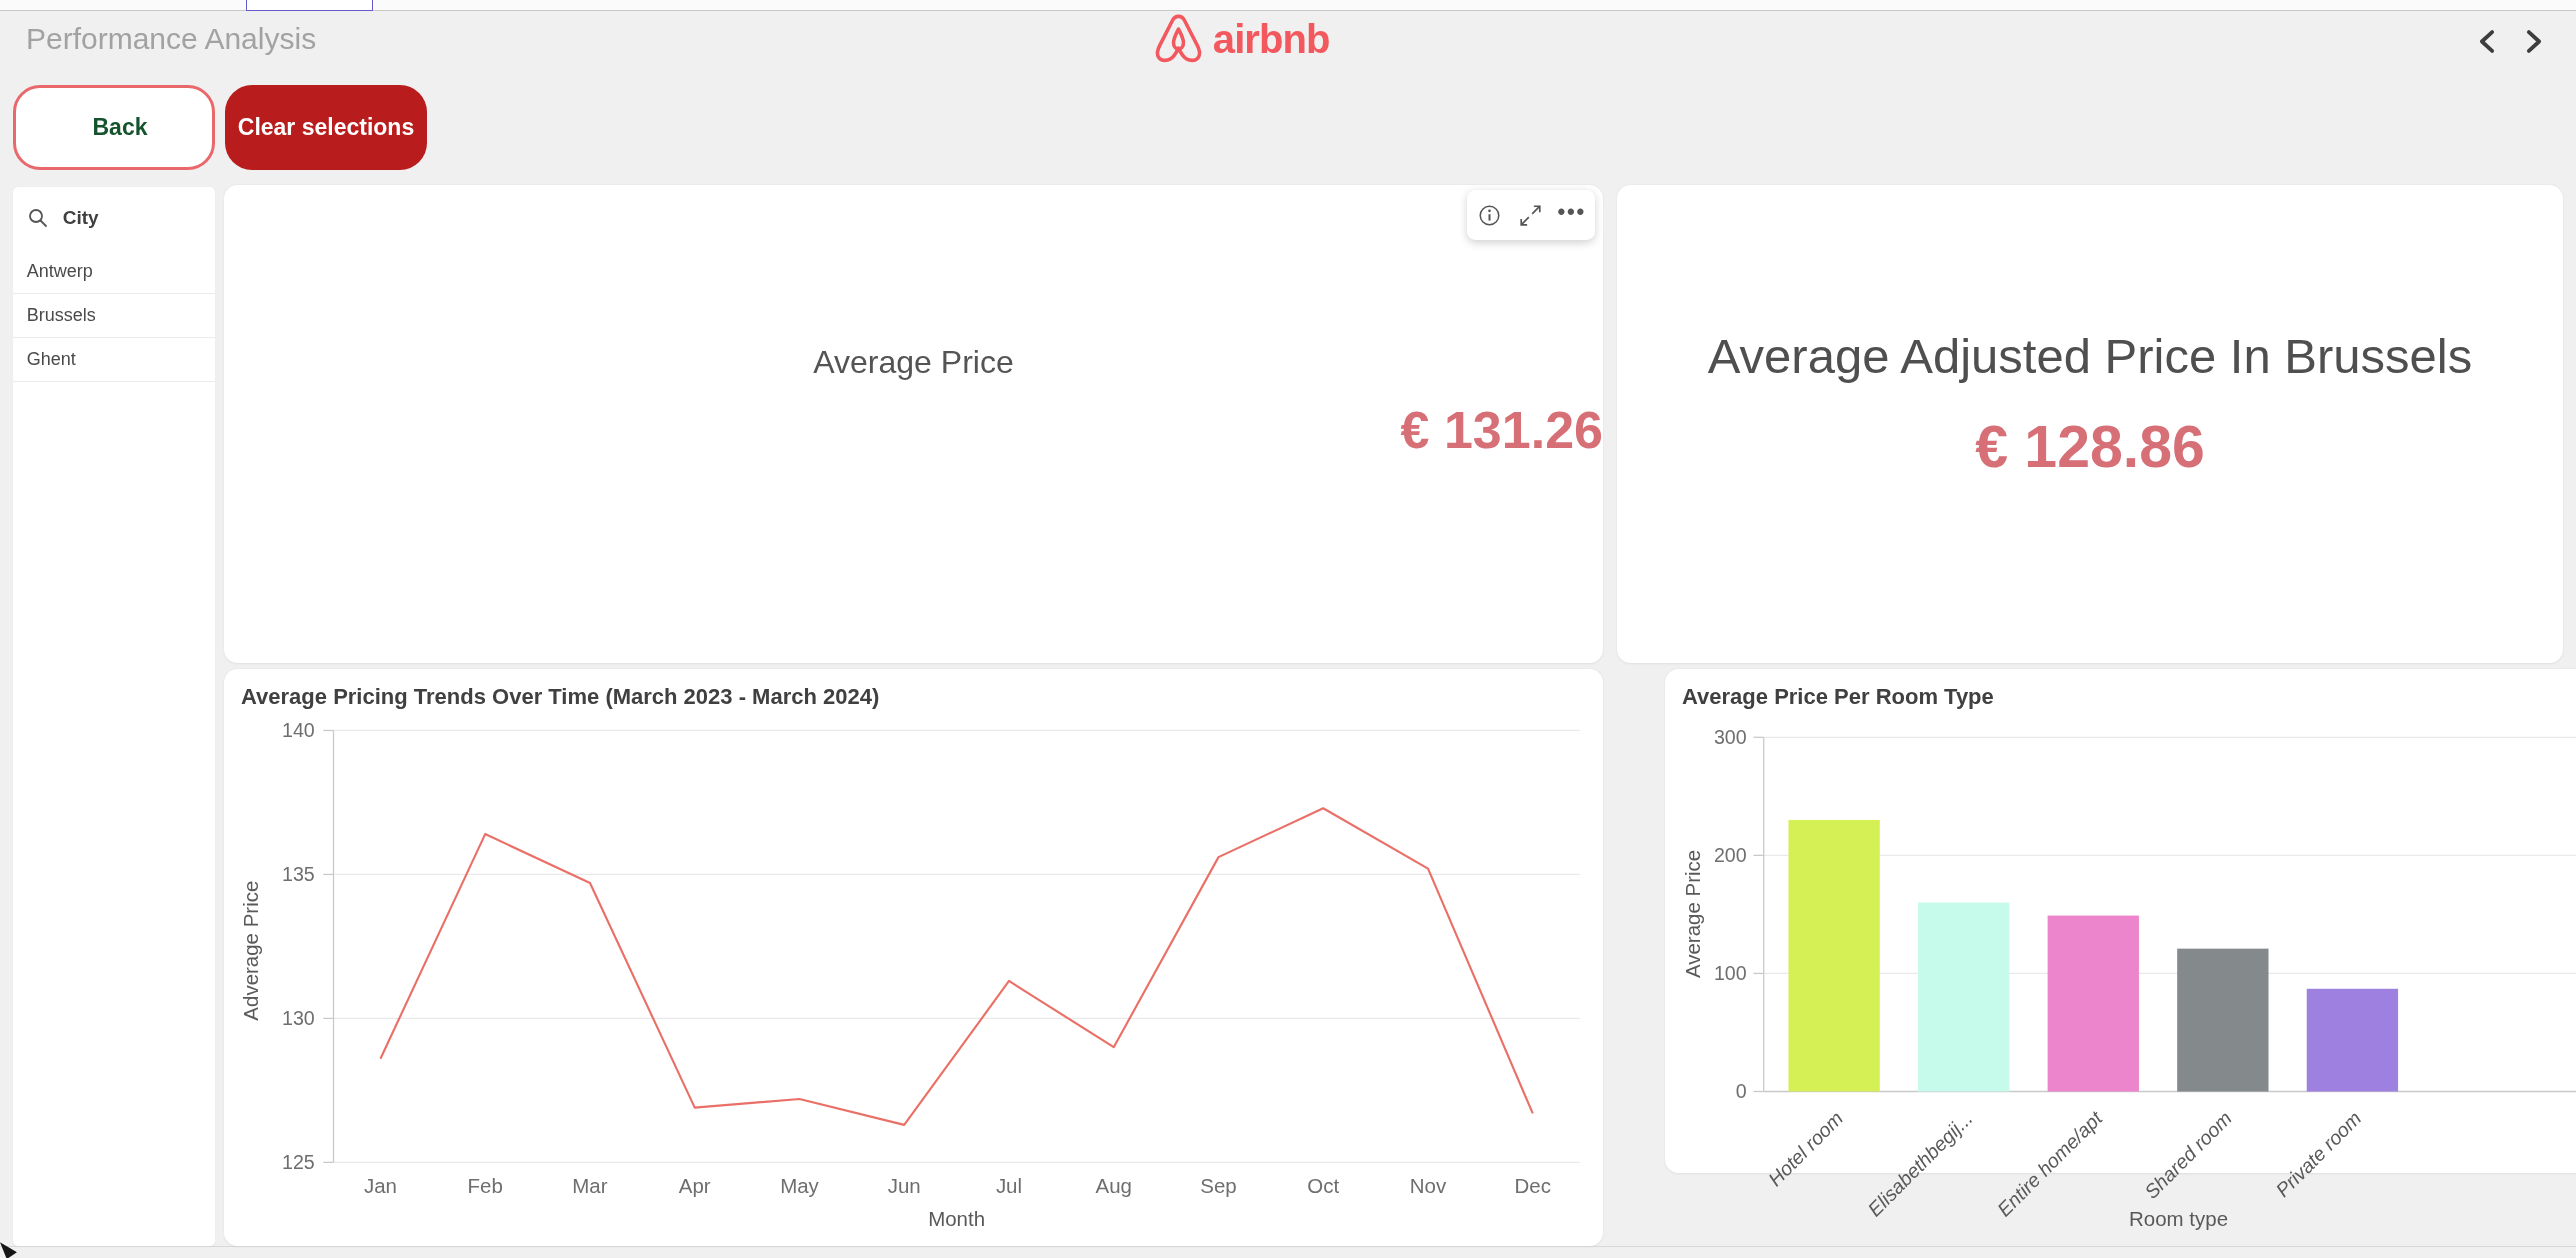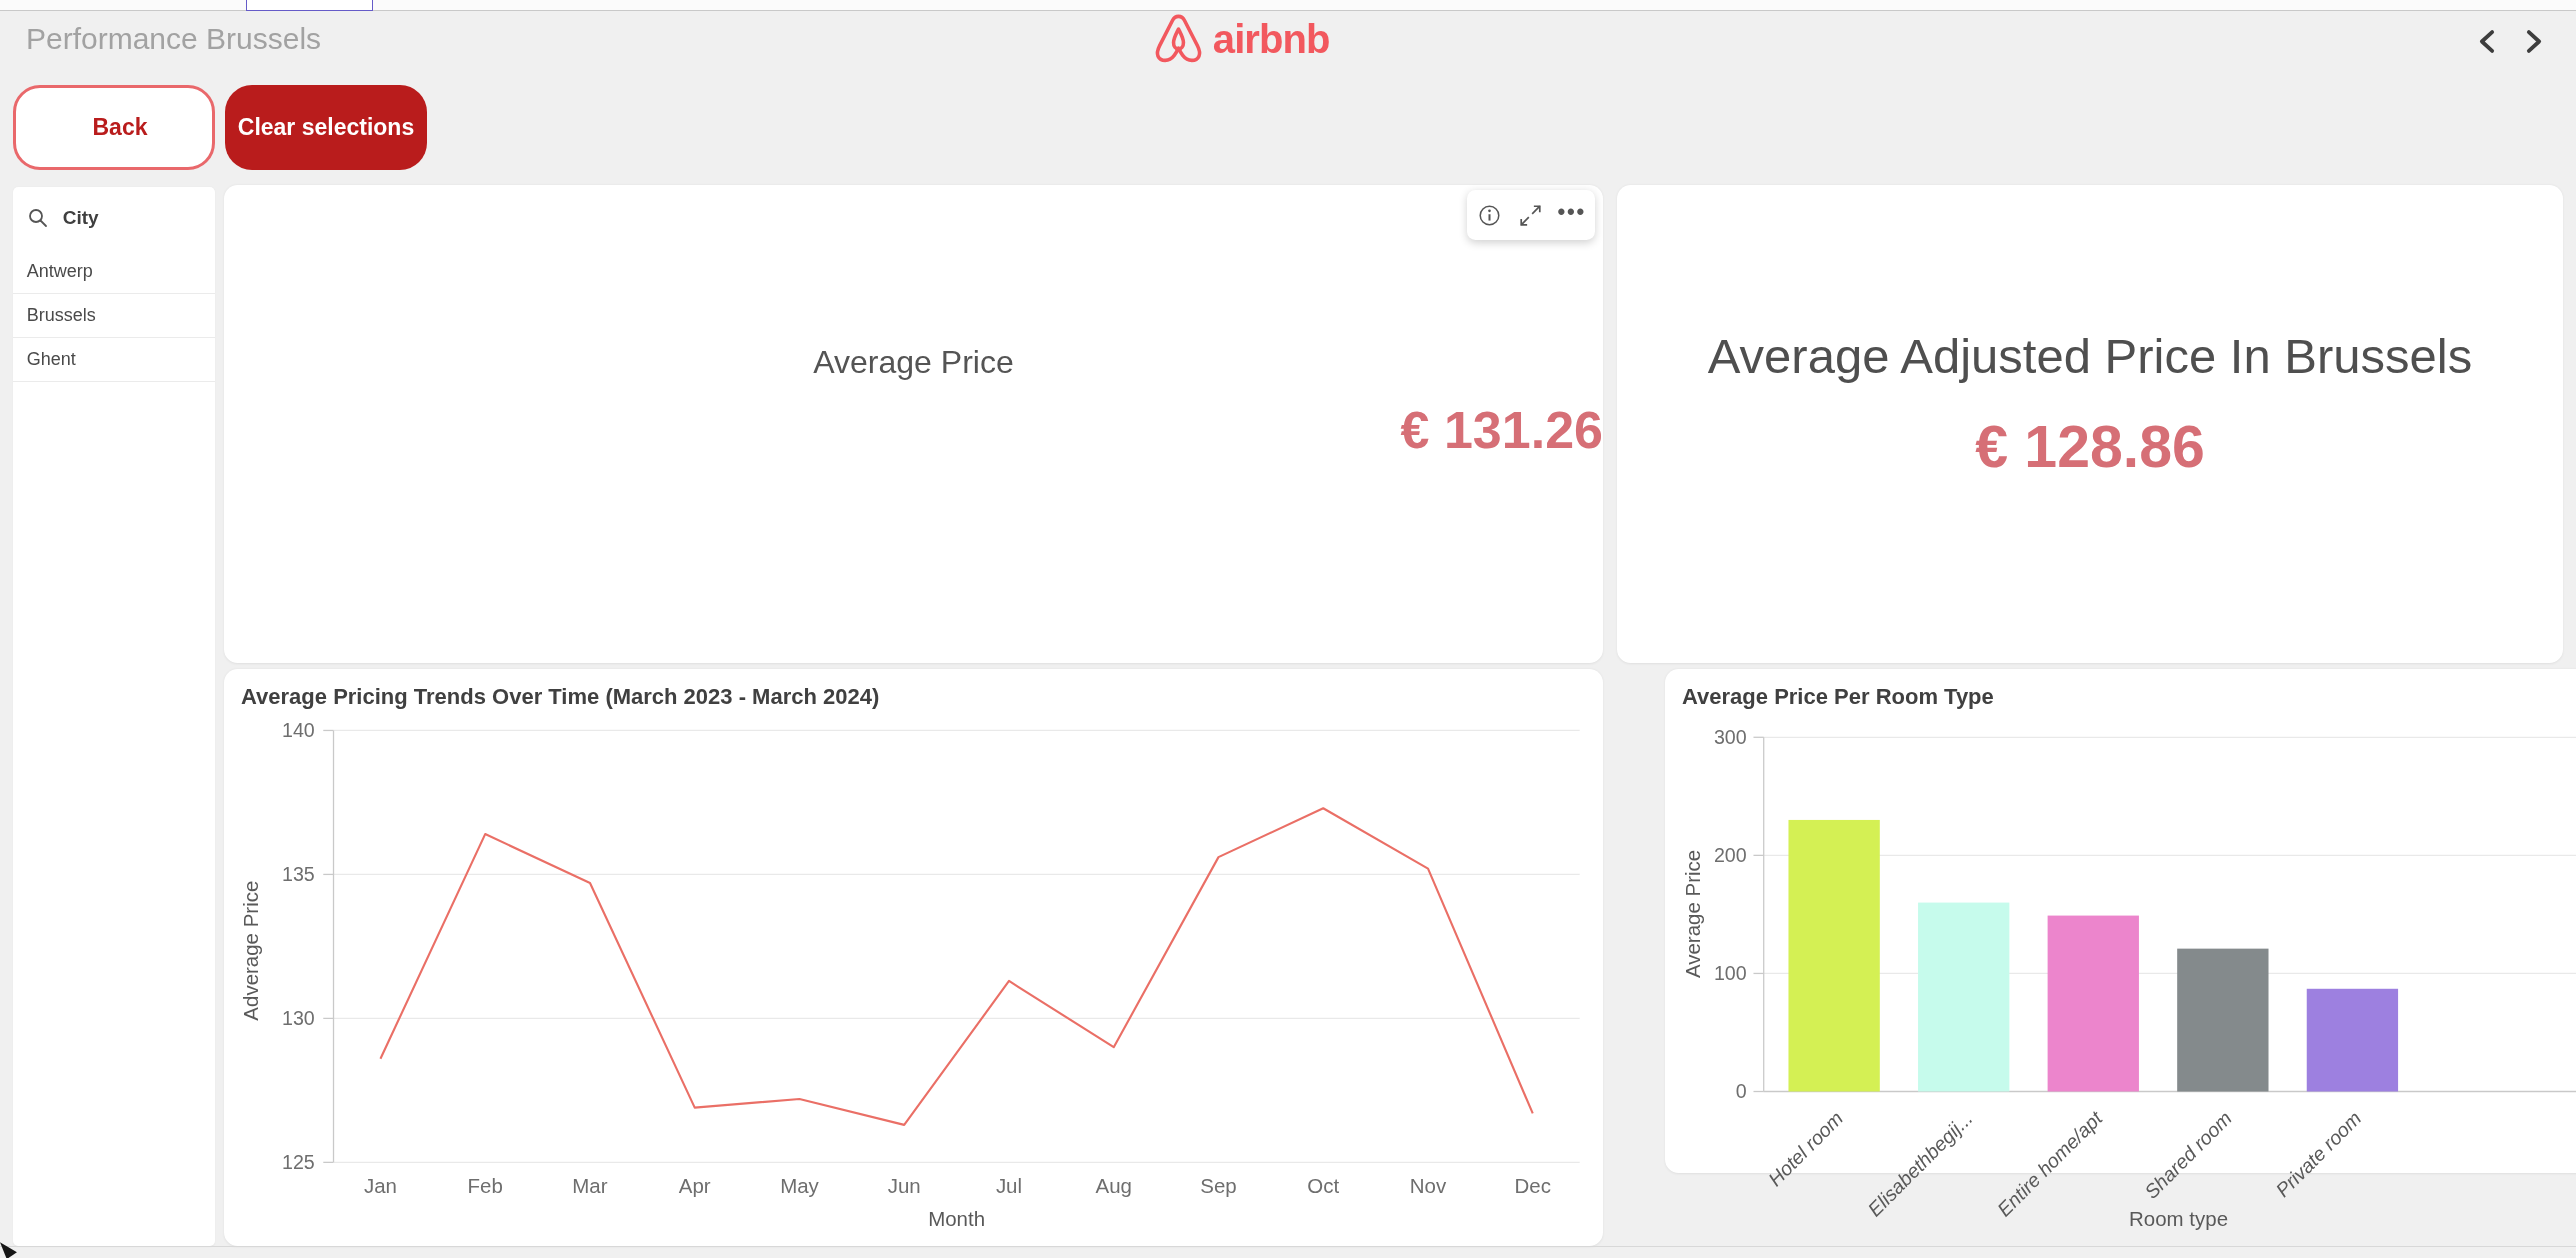--- a/index.html
+++ b/index.html
@@ -12,21 +12,21 @@
              border:1.7px solid #655bc8;}
   
   #app-title{position:absolute;left:26px;top:22px;font-size:30px;color:#a2a2a2;}
   #logo{position:absolute;left:1151px;top:12px;display:flex;align-items:center;}
   #logo-word{font-size:40px;font-weight:bold;color:#f2585e;letter-spacing:-0.9px;margin-left:6.8px;}
   .chev{position:absolute;top:27px;cursor:pointer;}
   #chev-left{left:2474px;} #chev-right{left:2521px;}
   
   .btn{position:absolute;top:85px;height:85px;border-radius:27px;display:flex;align-items:center;
        justify-content:center;font-weight:bold;font-size:23px;box-sizing:border-box;cursor:pointer;}
-  #btn-back{left:13px;width:202px;background:#fff;border:3.4px solid #e9686b;color:#b91c1c;padding-left:12px;}
+  #btn-back{left:13px;width:202px;background:#fff;border:3.4px solid #e9686b;color:#14532d;padding-left:12px;}
   #btn-clear{left:225px;width:202px;background:#b91c1c;color:#fff;border:none;}
   #btn-next{left:2368px;width:195px;background:#fff;border:3.4px solid #e9686b;color:#e9686b;}
   
   #filterbox{position:absolute;left:13px;top:187px;width:202px;height:1059px;background:#fff;
              border-radius:5.1px;box-shadow:0 0.9px 1.7px rgba(0,0,0,.05);}
   #filter-head{position:absolute;left:0;top:12px;width:100%;height:38px;display:flex;align-items:center;}
   #filter-head .ftitle{font-size:19px;font-weight:bold;color:#3f3f3f;margin-left:14px;}
   #filter-items{position:absolute;left:0;top:63px;width:100%;}
   .fitem{height:43px;line-height:43px;padding-left:13.7px;font-size:18px;color:#4a4a4a;
          border-bottom:0.9px solid #ebebeb;background:#fff;cursor:pointer;}
@@ -57,21 +57,21 @@
 </style>
 </head>
 <body>
 
 <div id="page">
 
   <div id="top-strip">
     <div id="focus-box"></div>
   </div>
 
-  <div id="app-title">Performance Brussels</div>
+  <div id="app-title">Performance Analysis</div>
 
   <div id="logo">
     <svg width="55" height="55" viewBox="0 0 100 100">
       <path d="M50 8 C45 8 41.5 10.5 38.8 15.8 L15.5 61.5 C11.5 69.5 10.7 75.5 12.8 80.3 C15 85.2 20 88 25.8 88 C32.2 88 37.6 84.9 42.3 78.9 C45 75.4 47.6 70.9 50 65.5 C52.4 70.9 55 75.4 57.7 78.9 C62.4 84.9 67.8 88 74.2 88 C80 88 85 85.2 87.2 80.3 C89.3 75.5 88.5 69.5 84.5 61.5 L61.2 15.8 C58.5 10.5 55 8 50 8 Z" fill="none" stroke="#f2585e" stroke-width="6.5" stroke-linejoin="round"></path>
       <path d="M50 31 C46 39 41 47.5 41 55.5 C41 62.5 44.7 67.5 50 67.5 C55.3 67.5 59 62.5 59 55.5 C59 47.5 54 39 50 31 Z" fill="none" stroke="#f2585e" stroke-width="6.5" stroke-linejoin="round"></path>
     </svg>
     <span id="logo-word">airbnb</span>
   </div>
 
   <svg class="chev" id="chev-left" width="26" height="29" viewBox="0 0 30 34">

